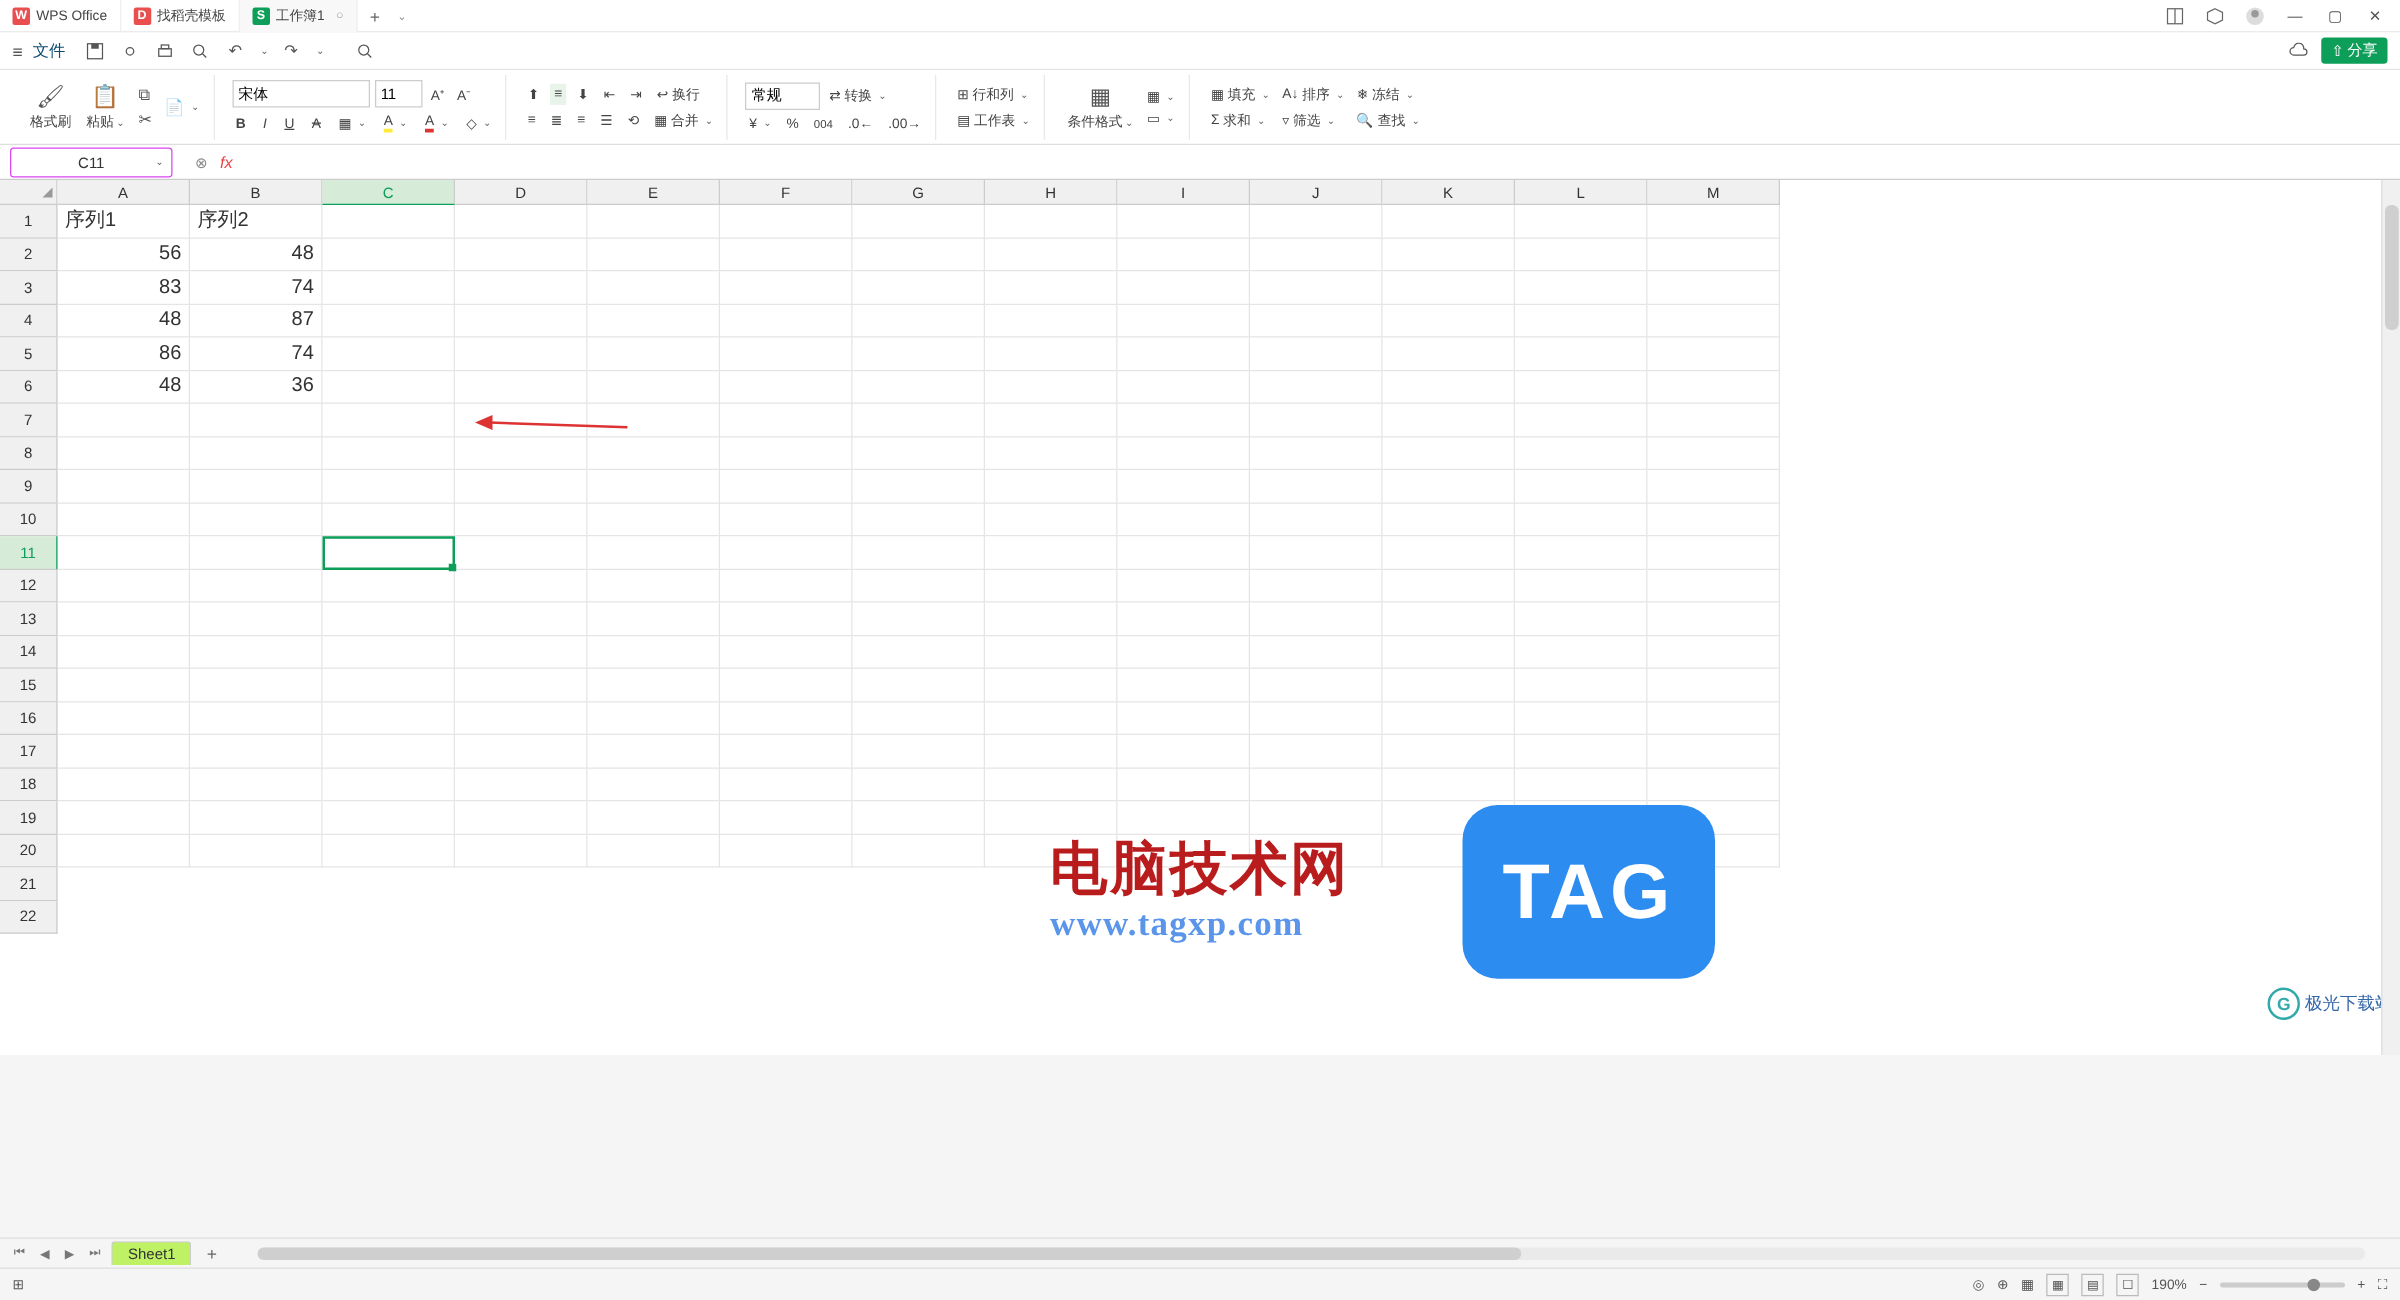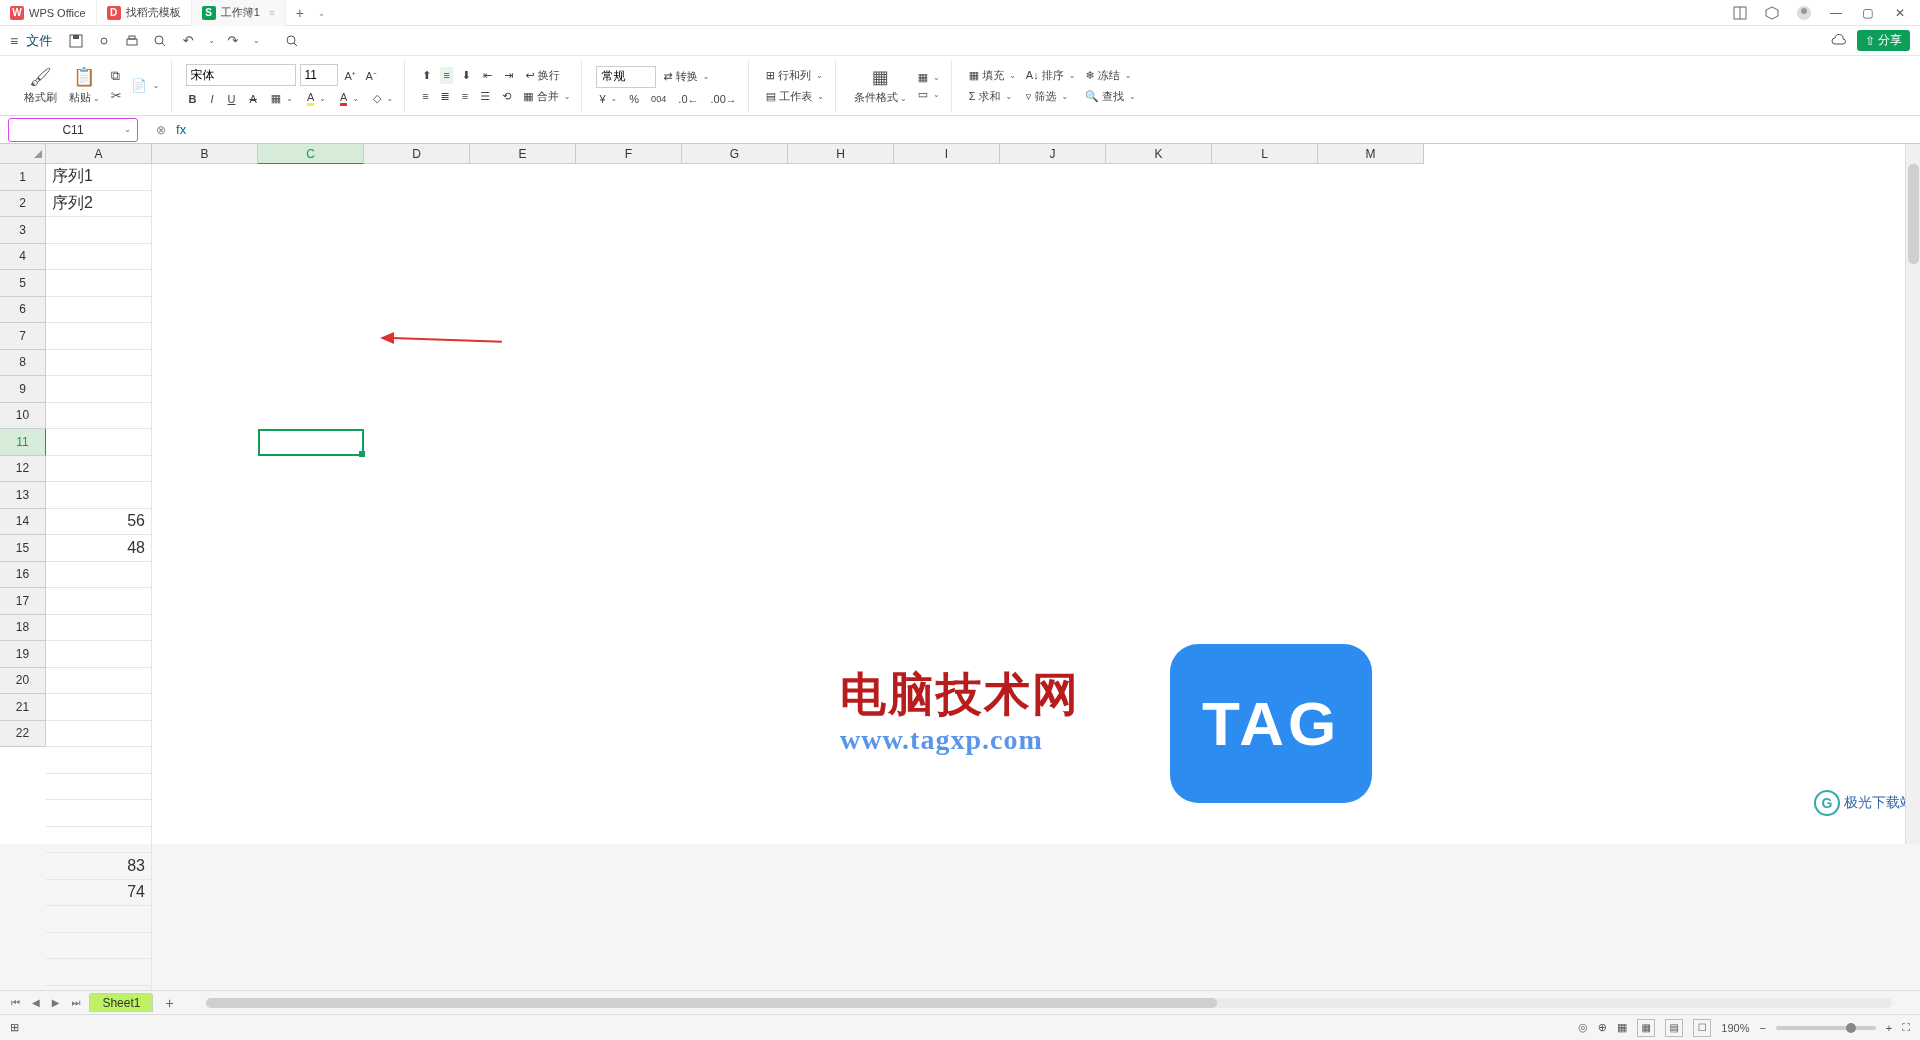--- a/index.html
+++ b/index.html
@@ -42,53 +42,53 @@
 .font-select { border: 1px solid #ccc; height: 22px; font-size: 12px; padding: 0 4px; background: #fff; }
 .font-name { width: 110px; }
 .font-size { width: 38px; }
 .dropdown-arrow { font-size: 8px; color: #666; margin-left: 2px; }
 
 
 .formula-row { height: 28px; background: #fff; display: flex; align-items: center; border-bottom: 1px solid #ccc; }
 .name-box { width: 130px; height: 24px; border: 1px solid #d946ef; display: flex; align-items: center; justify-content: center; font-size: 12px; margin-left: 8px; border-radius: 3px; position: relative; }
 .name-box-arrow { position: absolute; right: 6px; font-size: 8px; color: #666; }
 .fx-area { display: flex; align-items: center; margin-left: 18px; gap: 10px; }
-.fx-label { color: #0369a1; font-size: 13px; }
+.fx-label { font-style: italic; color: #ef4444; font-size: 13px; }
 .formula-input { border: none; outline: none; font-size: 13px; width: 1000px; background: transparent; }
 
 
 .grid-area { position: relative; background: #fff; height: 700px; }
 .corner { position: absolute; left: 0; top: 0; width: 46px; height: 20px; background: #f0f0f0; border-right: 1px solid #ccc; border-bottom: 1px solid #ccc; display:flex; align-items:center; justify-content:flex-end; padding-right:3px;}
 .corner::after { content:""; width:0; height:0; border-left:8px solid transparent; border-bottom:8px solid #999; }
 .col-headers { position: absolute; left: 46px; top: 0; height: 20px; display: flex; }
 .col-h { width: 106px; height: 20px; background: #f0f0f0; border-right: 1px solid #ccc; border-bottom: 1px solid #ccc; display: flex; align-items: center; justify-content: center; font-size: 12px; color: #333; }
 .col-h.sel { background: #d7ebd9; color:#0d9e5a; border-bottom:1px solid #0d9e5a; }
 .row-headers { position: absolute; left: 0; top: 20px; display: flex; flex-direction: column; }
 .row-h { width: 46px; height: 26.5px; background: #f0f0f0; border-right: 1px solid #ccc; border-bottom: 1px solid #ccc; display: flex; align-items: center; justify-content: center; font-size: 12px; color: #333; }
 .row-h.sel { background: #d7ebd9; color:#0d9e5a; border-right:1px solid #0d9e5a; }
 .cells { position: absolute; left: 46px; top: 20px; }
-.row { display: flex; flex-direction: column; }
+.row { display: flex; }
 .cell { width: 106px; height: 26.5px; border-right: 1px solid #e5e5e5; border-bottom: 1px solid #e5e5e5; display: flex; align-items: center; padding: 0 6px; font-size: 16px; }
 .cell.header-cell { justify-content: flex-start; }
 .cell.num { justify-content: flex-end; font-variant-numeric: tabular-nums; }
 .selection { position: absolute; border: 2px solid #0d9e5a; pointer-events: none; }
 .selection::after { content:""; position:absolute; right:-3px; bottom:-3px; width:6px; height:6px; background:#0d9e5a; }
 .scroll-v { position: absolute; right: 0; top: 0; width: 15px; height: 700px; background: #f0f0f0; border-left:1px solid #ddd; }
 .scroll-v-thumb { position:absolute; top:20px; left:2px; width:11px; height:100px; background:#cfcfcf; border-radius:5px; }
 
 
 .arrow-annot { position: absolute; pointer-events: none; }
 .arrow-line { position: absolute; height: 2px; background: #d33; }
 .arrow-head { position: absolute; width: 0; height: 0; border-top: 6px solid transparent; border-bottom: 6px solid transparent; border-right: 14px solid #d33; }
 
 
 .watermark-text { position: absolute; font-weight: 900; font-family: "Microsoft YaHei"; }
 .wm-red { color: #b91c1c; font-size: 46px; letter-spacing: 2px; }
 .wm-url { color: #5a95ea; font-size: 28px; letter-spacing: 1px; }
-.tag-badge { position: absolute; background: #2d8cf0; color: #fff; border-radius: 28px; font-size: 62px; font-weight: 900; padding: 44px 32px; letter-spacing: 4px; }
+.tag-badge { position: absolute; background: #2d8cf0; color: #fff; border-radius: 28px; font-size: 62px; font-weight: 900; padding: 34px 32px; letter-spacing: 4px; }
 .dl-badge { position:absolute; right:6px; bottom:28px; font-size:14px; color:#36a; display:flex; align-items:center; gap:4px; }
 .dl-circle { width:26px; height:26px; border:2px solid #3aa; border-radius:50%; display:flex; align-items:center; justify-content:center; color:#3aa; font-size:14px; font-weight:bold; }
 
 
 .sheet-tabs { position: absolute; bottom: 26px; left: 0; right: 0; height: 24px; background: #f5f5f5; display: flex; align-items: center; padding: 0 8px; gap: 6px; border-top: 1px solid #ddd; }
 .nav-arrow { font-size: 10px; color: #777; padding: 0 3px; }
 .sheet-tab { background: #bef264; padding: 2px 12px; border: 1px solid #ccc; border-bottom: none; border-radius: 3px 3px 0 0; font-size: 12px; }
 .sheet-add { font-size: 14px; color: #666; padding: 0 6px; }
 .sheet-scroll { flex: 1; height: 10px; margin: 0 20px; background: #eaeaea; border-radius: 5px; position: relative; }
 .sheet-scroll-thumb { position:absolute; left:0; top:0; width:60%; height:100%; background:#cfcfcf; border-radius:5px; }

